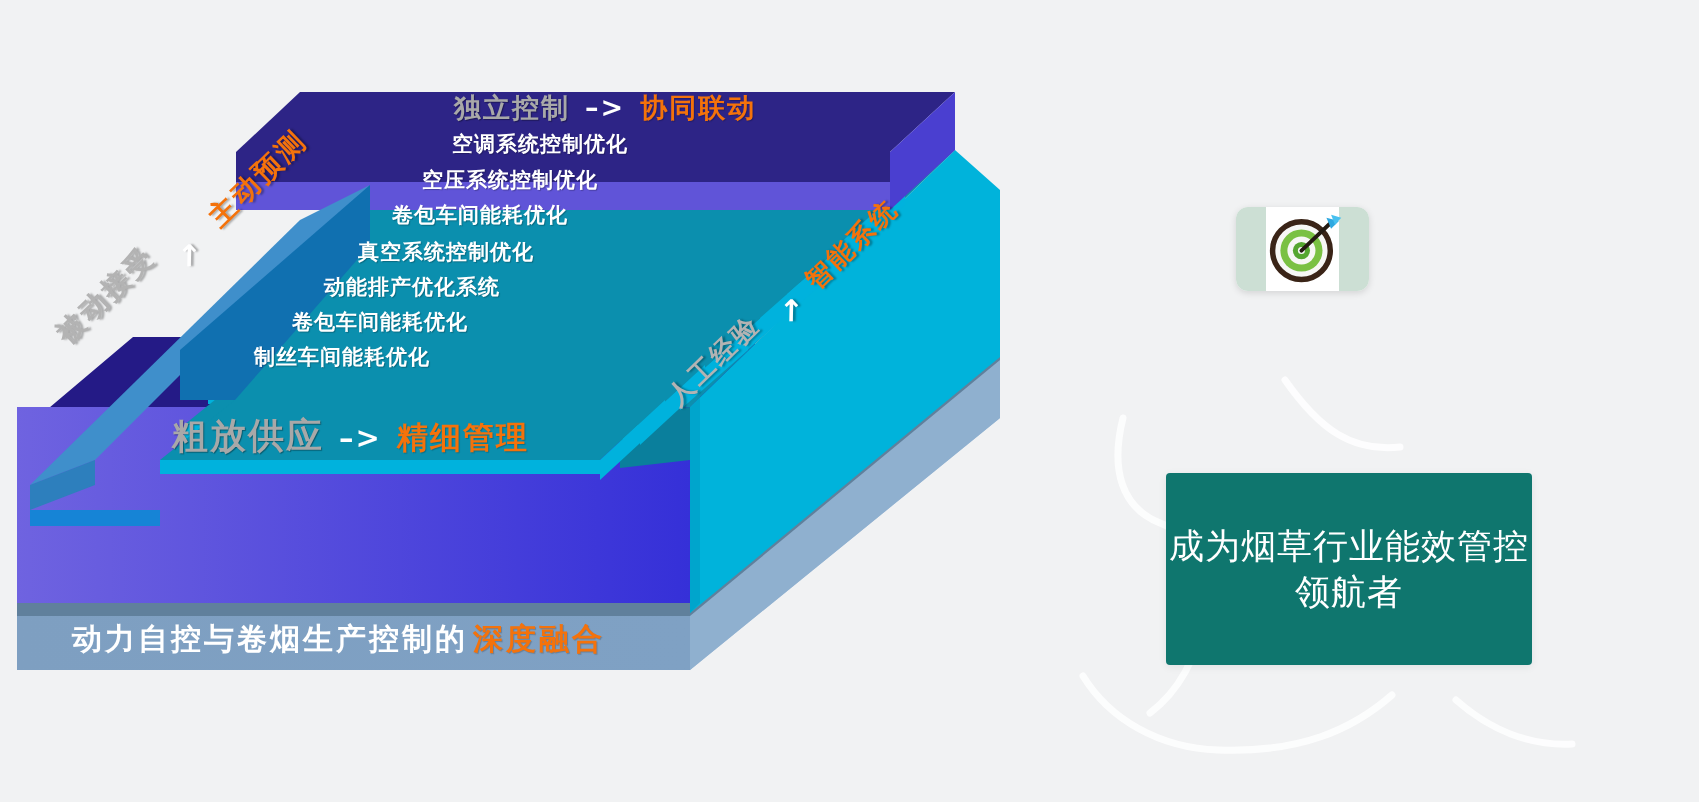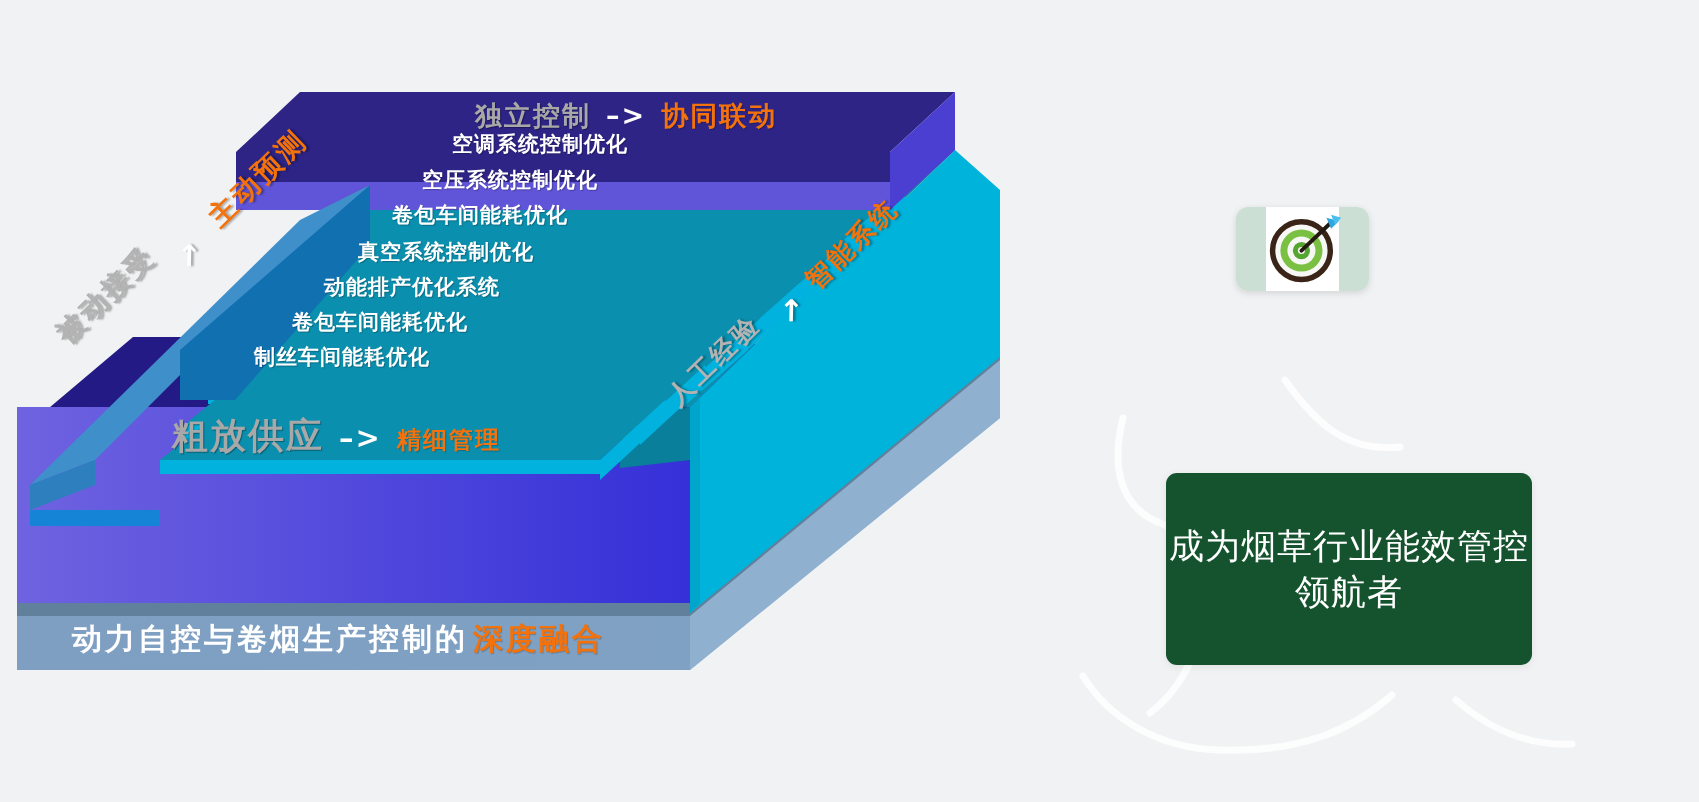--- a/index.html
+++ b/index.html
@@ -77,21 +77,21 @@
     background:#ffffff;border-radius:12px;
     box-shadow:0 2px 7px rgba(0,0,0,.13);
     display:flex;align-items:center;justify-content:center;overflow:hidden;
   }
   .target-chip .sidepad{position:absolute;top:0;bottom:0;width:30px;background:#ccdfd4;}
   .target-chip .sp-l{left:0;}
   .target-chip .sp-r{right:0;}
 
   .vision{
     position:absolute;left:1166px;top:473px;width:366px;height:192px;
-    background:#14532d;border-radius:11px;
+    background:#0f766e;border-radius:4px;
     display:flex;align-items:center;justify-content:center;
     box-shadow:0 2px 8px rgba(0,0,0,.07);
   }
   .vision-text{
     color:#ffffff;font-size:35px;font-weight:500;line-height:1.32;text-align:center;
     font-family:"DejaVu Sans","Liberation Sans",sans-serif;
     white-space:pre-line;letter-spacing:1px;
   }
 </style>
 </head>
@@ -202,38 +202,38 @@
     </svg>
 
     <div class="stair-label" style="left:452px;top:70px;">空调系统控制优化</div>
     <div class="stair-label" style="left:422px;top:106px;">空压系统控制优化</div>
     <div class="stair-label" style="left:392px;top:141px;">卷包车间能耗优化</div>
     <div class="stair-label" style="left:358px;top:178px;">真空系统控制优化</div>
     <div class="stair-label" style="left:324px;top:213px;">动能排产优化系统</div>
     <div class="stair-label" style="left:292px;top:248px;">卷包车间能耗优化</div>
     <div class="stair-label" style="left:254px;top:283px;">制丝车间能耗优化</div>
 
-    <div style="position:absolute;left:475px;top:30px;margin-top:8px;">
+    <div style="position:absolute;left:454px;top:30px;">
       <span class="banner-text g-gray" style="position:static;">独立控制</span>
       <span class="banner-text g-white" style="position:static;margin:0 10px;">–&gt;</span>
       <span class="banner-text g-orange" style="position:static;">协同联动</span>
     </div>
 
     <div class="diag-label diag-gray" style="left:48px;top:265px;transform:rotate(-44deg);transform-origin:left top;">被动接受</div>
     <div class="diag-arrow" style="position:absolute;left:168px;top:192px;transform:rotate(-44deg);transform-origin:left top;font-family:'DejaVu Sans',sans-serif;">↗</div>
     <div class="diag-label diag-orange" style="left:200px;top:148px;transform:rotate(-44deg);transform-origin:left top;">主动预测</div>
 
     <div class="diag-label diag-gray" style="left:660px;top:328px;transform:rotate(-44deg);transform-origin:left top;font-size:26px;">人工经验</div>
     <div class="diag-arrow" style="position:absolute;left:770px;top:247px;transform:rotate(-44deg);transform-origin:left top;font-family:'DejaVu Sans',sans-serif;">↗</div>
     <div class="diag-label diag-orange" style="left:798px;top:212px;transform:rotate(-44deg);transform-origin:left top;font-size:26px;">智能系统</div>
 
     <div style="position:absolute;left:172px;top:352px;">
       <span class="banner-text g-gray" style="position:static;font-size:36px;">粗放供应</span>
       <span class="banner-text g-white" style="position:static;margin:0 10px;font-size:29px;">–&gt;</span>
-      <span class="banner-text g-orange" style="position:static;font-size:24px;">精细管理</span>
+      <span class="banner-text g-orange" style="position:static;font-size:31px;">精细管理</span>
     </div>
 
     <div style="position:absolute;left:72px;top:559px;">
       <span class="base-text g-white" style="position:static;">动力自控与卷烟生产控制的</span>
       <span class="base-text g-orange" style="position:static;">深度融合</span>
     </div>
   </div>
 
 
   <div class="target-chip">

